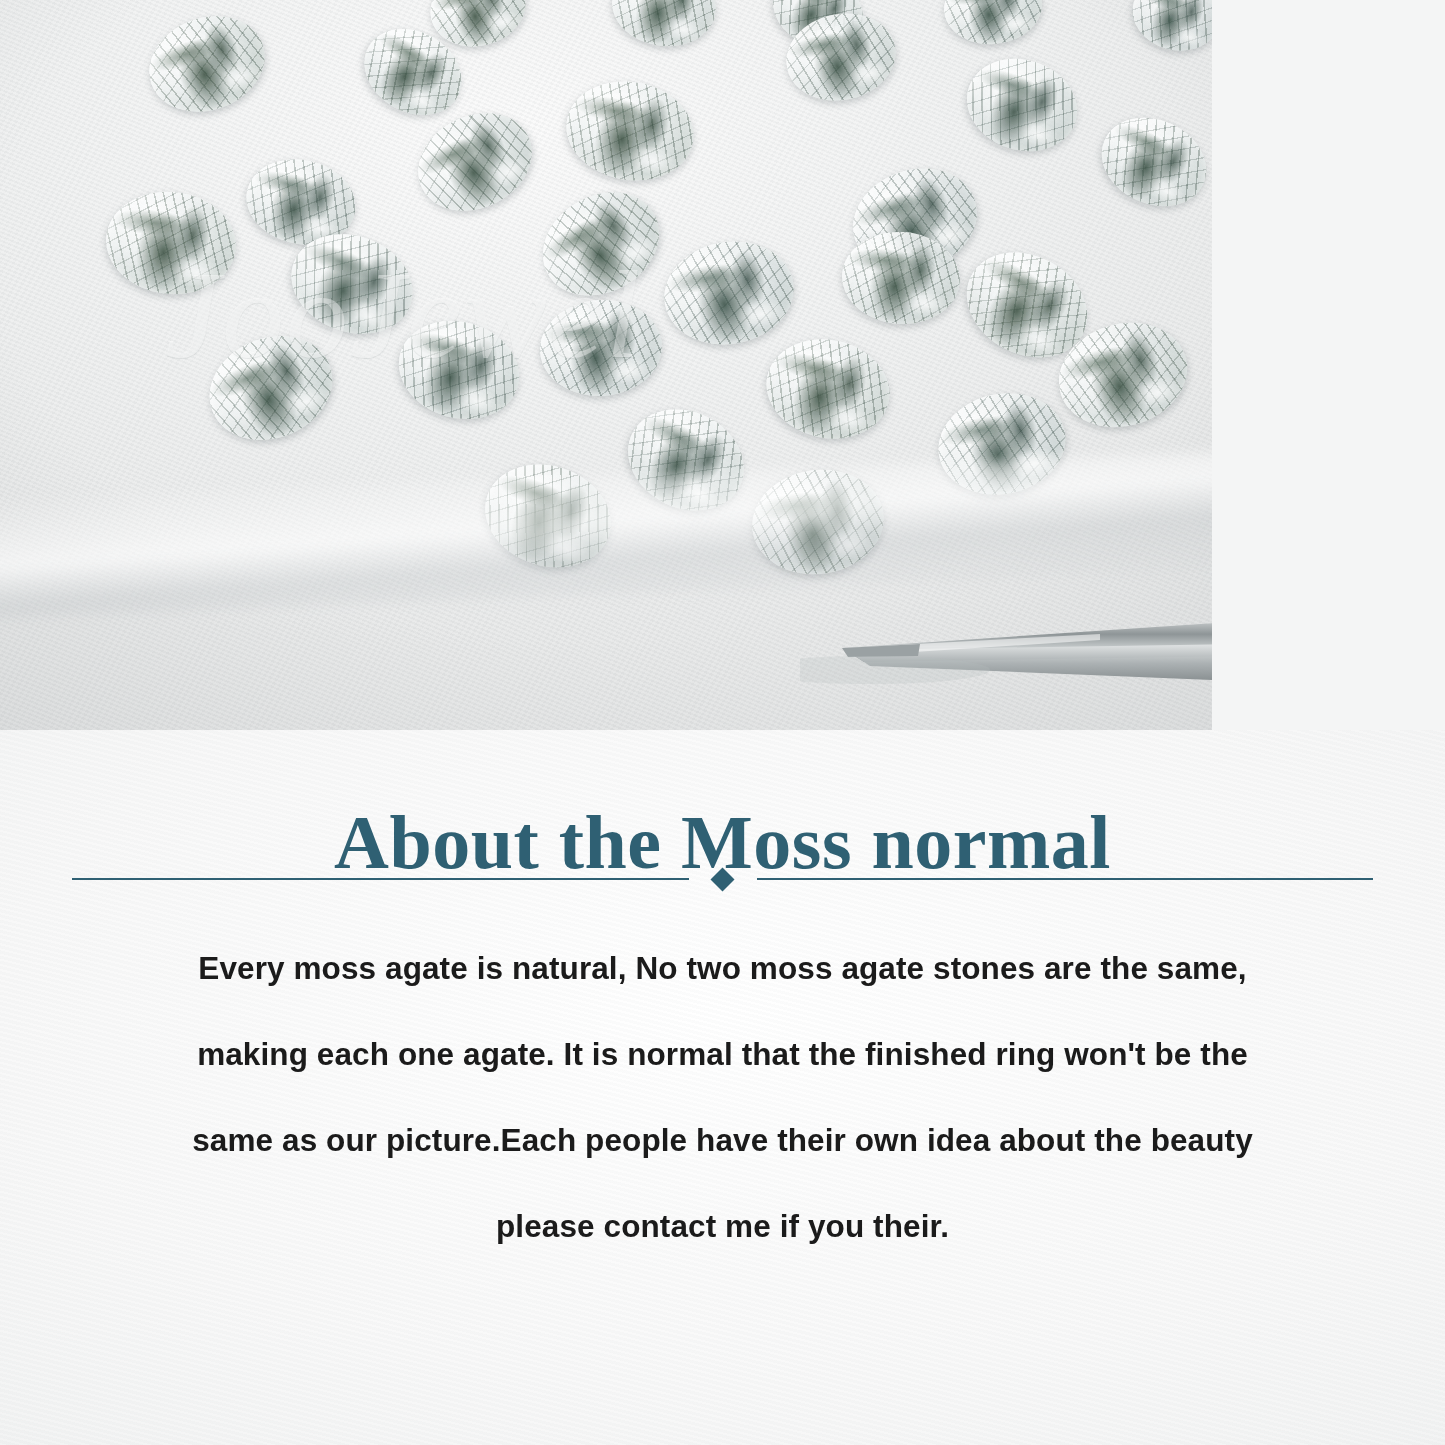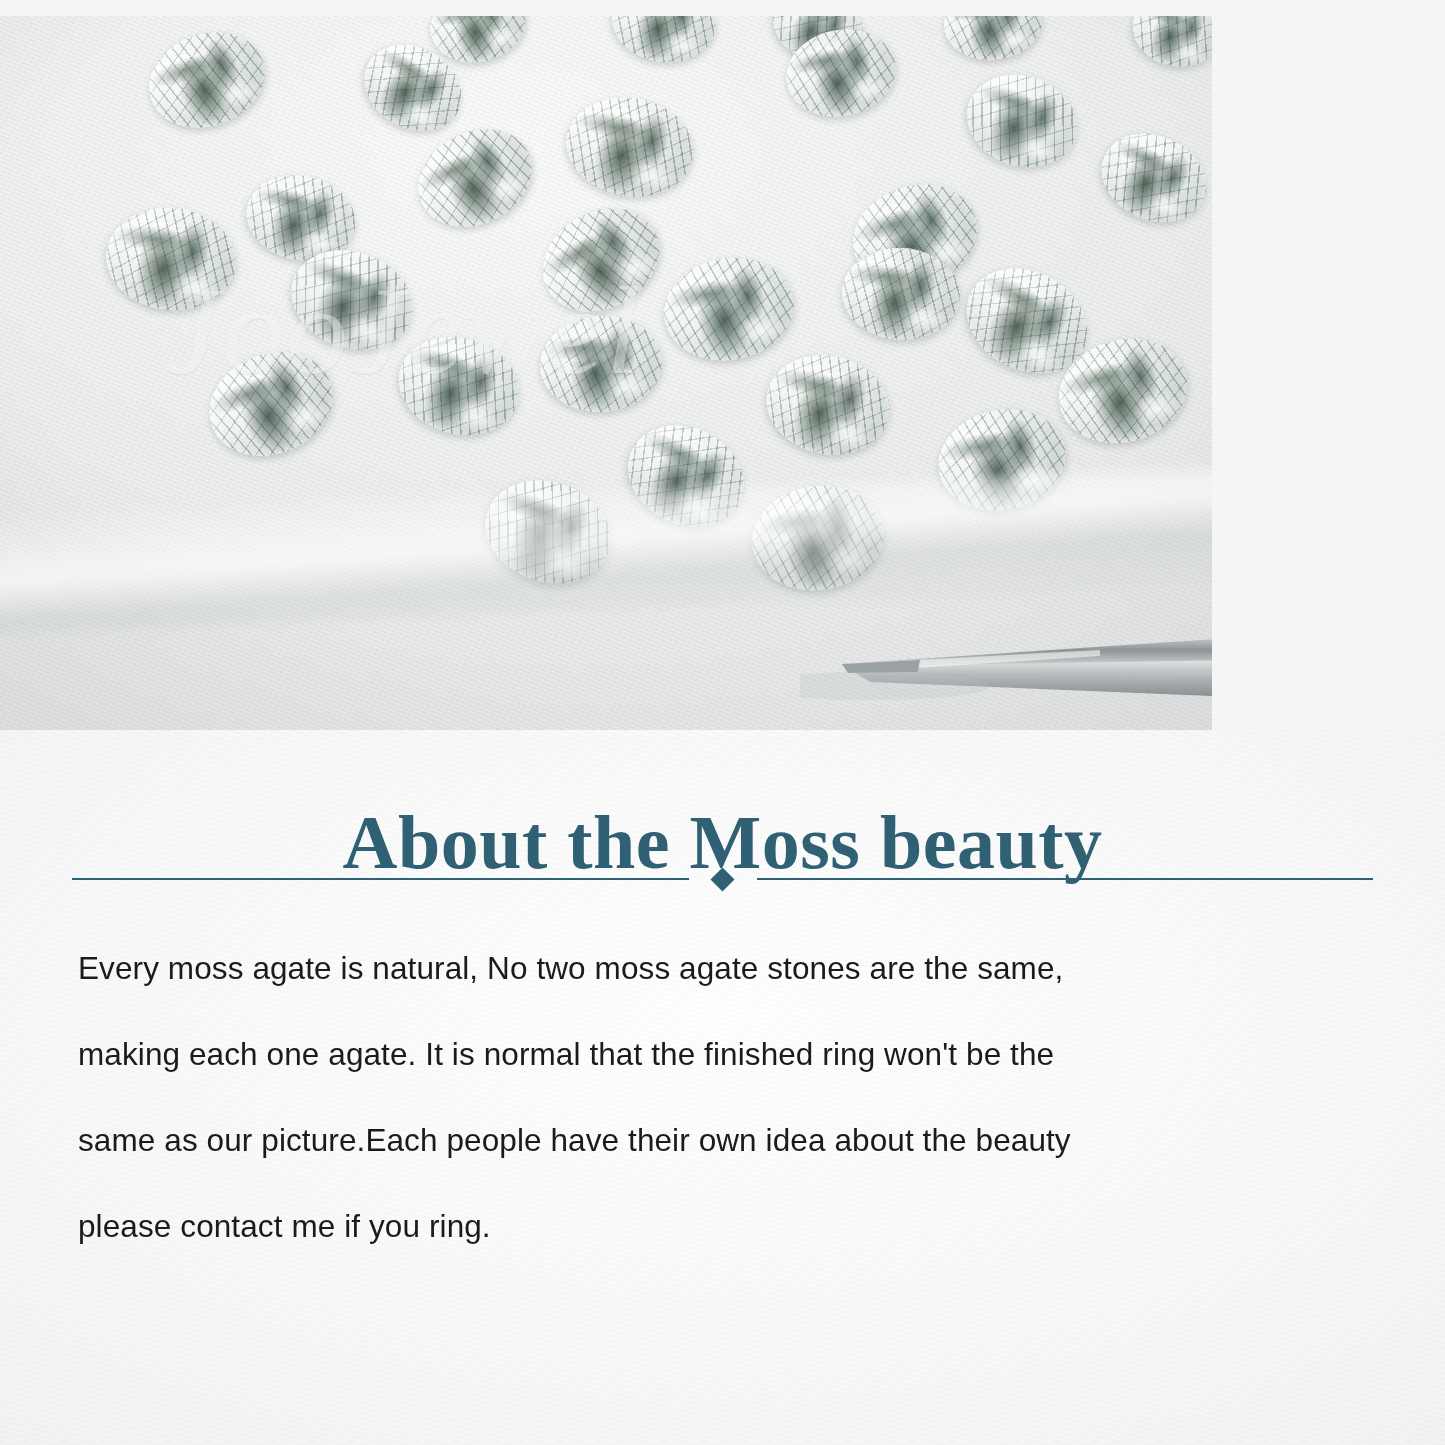--- a/index.html
+++ b/index.html
@@ -19,21 +19,21 @@
     width: 1445px;
     height: 1445px;
     background: #f4f5f5;
     overflow: hidden;
   }
 
   
   .photo {
     position: absolute;
     left: 0;
-    top: 16px;
+    top: 0;
     width: 1212px;
     height: 730px;
     overflow: hidden;
     background:
       radial-gradient(ellipse 900px 520px at 42% 18%, #fbfbfb 0%, #f1f2f2 52%, #e9eaea 100%),
       linear-gradient(180deg, #f6f6f6 0%, #eeefef 60%, #e7e8e8 100%);
   }
   
   .photo .texture {
     position: absolute;
@@ -194,24 +194,26 @@
     margin-left: -8.5px;
     background: #2f6073;
     transform: rotate(45deg);
   }
 
   .body-text {
     position: absolute;
     left: 78px;
     right: 78px;
     top: 195px;
+    text-align: center;
     color: #1b1b1b;
     font-size: 31.5px;
     line-height: 86px;
     letter-spacing: 0.1px;
+    font-weight: bold;
   }
   .body-text p {
     margin: 0;
   }
 </style>
 </head>
 <body>
 
 <div class="page">
 
@@ -278,29 +280,29 @@
       <path d="M42 48 L300 34 L300 40 L52 56 Z" fill="#ffffff" opacity="0.55"></path>
       <path d="M42 48 L120 44 L118 56 L48 57 Z" fill="#9aa1a3"></path>
       <ellipse cx="70" cy="70" rx="120" ry="14" fill="#b9bfc1" opacity="0.25"></ellipse>
     </svg>
   </div>
 
   <div class="content">
     <div class="paperbg"></div>
     <div class="grain"></div>
 
-    <h1 class="heading">About the Moss beauty</h1>
+    <h1 class="heading">About the Moss normal</h1>
 
     <div class="divider">
       <div class="line left"></div>
       <div class="diamond"></div>
       <div class="line right"></div>
     </div>
 
     <div class="body-text">
       <p>Every moss agate is natural, No two moss agate stones are the same,</p>
       <p>making each one agate. It is normal that the finished ring won't be the</p>
       <p>same as our picture.Each people have their own idea about the beauty</p>
-      <p>please contact me if you ring.</p>
+      <p>please contact me if you their.</p>
     </div>
   </div>
 
 </div>
 
 </body></html>

